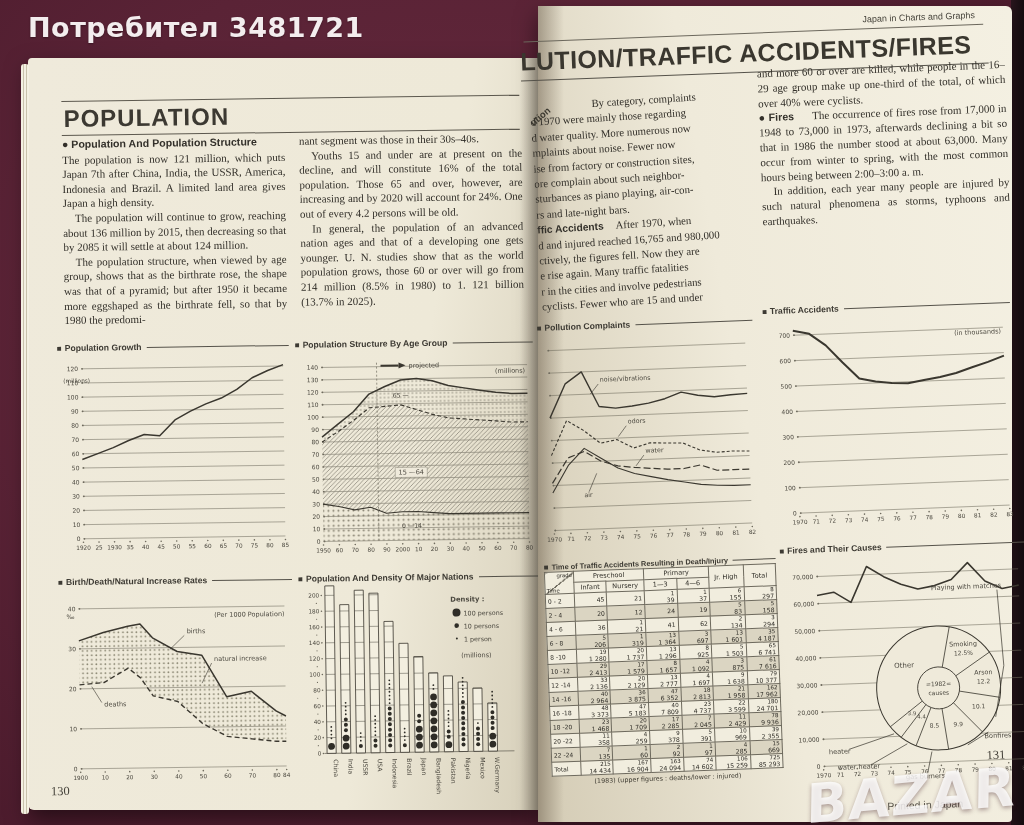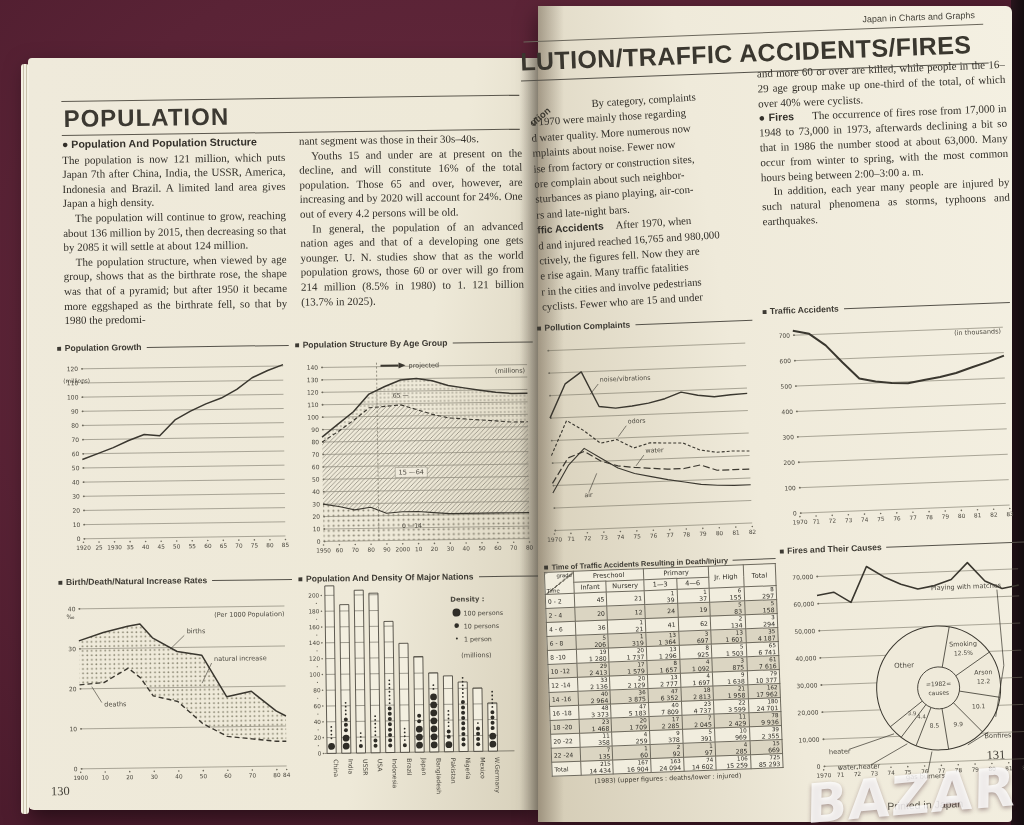--- a/index.html
+++ b/index.html
@@ -82,20 +82,21 @@
   
   .bazar{position:absolute;right:8px;bottom:-2px;font-family:"DejaVu Sans",sans-serif;font-weight:900;
     font-size:54px;letter-spacing:1px;color:rgba(255,255,255,.8);transform:rotate(-5deg) skewX(-6deg);
     text-shadow:0 2px 4px rgba(70,35,45,.4);}
 </style>
 </head>
 <body>
 
 <div id="photo">
   <div class="edge-strip"></div>
+  <div class="watermark">Потребител 3481721</div>
 
   <div id="left-page" class="page">
     <div class="lp-gutter"></div>
     <div class="lp-inner">
       <div class="lp-titlebox">
         <div class="lp-title">POPULATION</div>
       </div>
       <div class="lp-cols">
         <div class="col">
           <div class="subhead">● Population And Population Structure</div>

